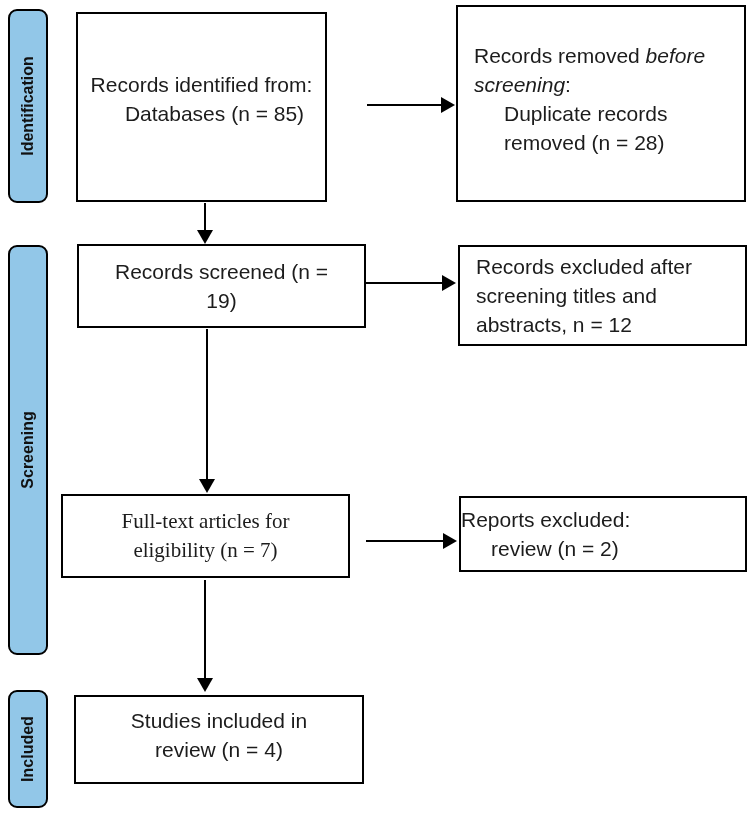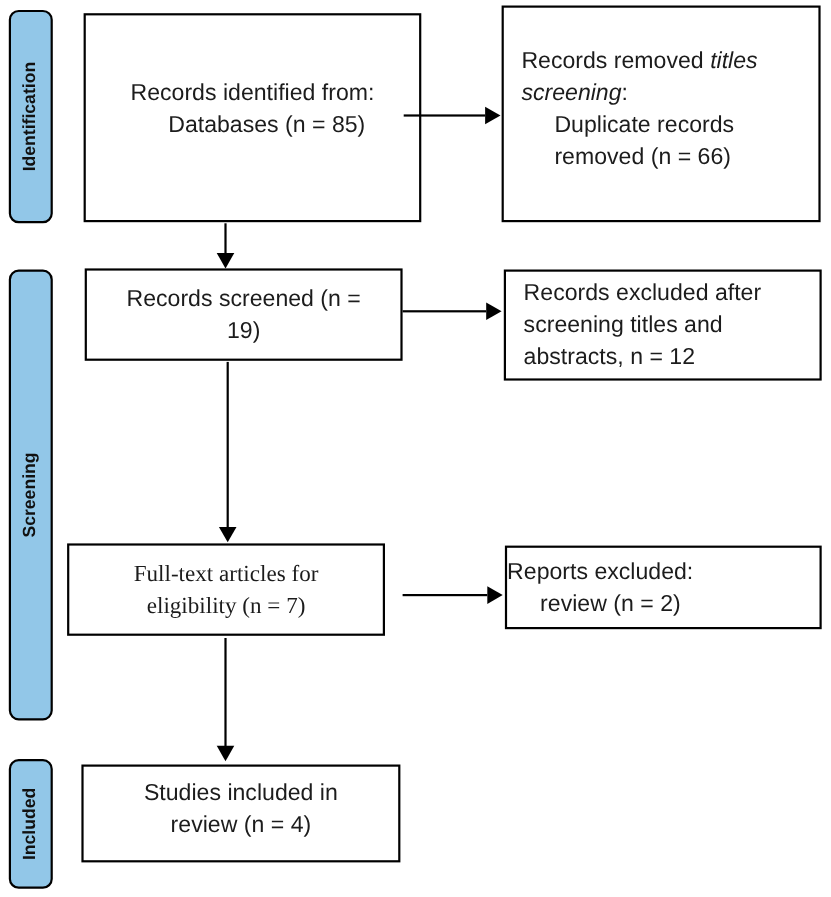--- a/index.html
+++ b/index.html
@@ -86,30 +86,30 @@
   <div class="stage" style="left:8px; top:9px; width:40px; height:194px;">
     <span class="stage-label">Identification</span>
   </div>
   <div class="stage" style="left:8px; top:245px; width:40px; height:410px;">
     <span class="stage-label">Screening</span>
   </div>
   <div class="stage" style="left:8px; top:690px; width:40px; height:118px;">
     <span class="stage-label">Included</span>
   </div>
 
-  <div class="fbox center" style="left:76px; top:12px; width:307px; height:190px; padding-bottom:16px;">
+  <div class="fbox center" style="left:76px; top:12px; width:251px; height:190px; padding-bottom:16px;">
     <span class="ln">Records identified from:</span>
     <span class="ln indent-sm">Databases (n = 85)</span>
   </div>
 
   <div class="fbox left" style="left:456px; top:5px; width:290px; height:197px; justify-content:flex-start; padding:34px 10px 0 16px;">
-    <span class="ln"><span>Records removed </span><span class="em">titles</span></span>
+    <span class="ln"><span>Records removed </span><span class="em">before</span></span>
     <span class="ln"><span class="em">screening</span><span>:</span></span>
     <span class="ln indent">Duplicate records</span>
-    <span class="ln indent">removed (n = 66)</span>
+    <span class="ln indent">removed (n = 28)</span>
   </div>
 
   <div class="fbox center" style="left:77px; top:244px; width:289px; height:84px;">
     <span class="ln">Records screened (n =</span>
     <span class="ln">19)</span>
   </div>
 
   <div class="fbox left" style="left:458px; top:245px; width:289px; height:101px; padding-left:16px; padding-right:20px;">
     <span class="ln">Records excluded after</span>
     <span class="ln">screening titles and</span>

